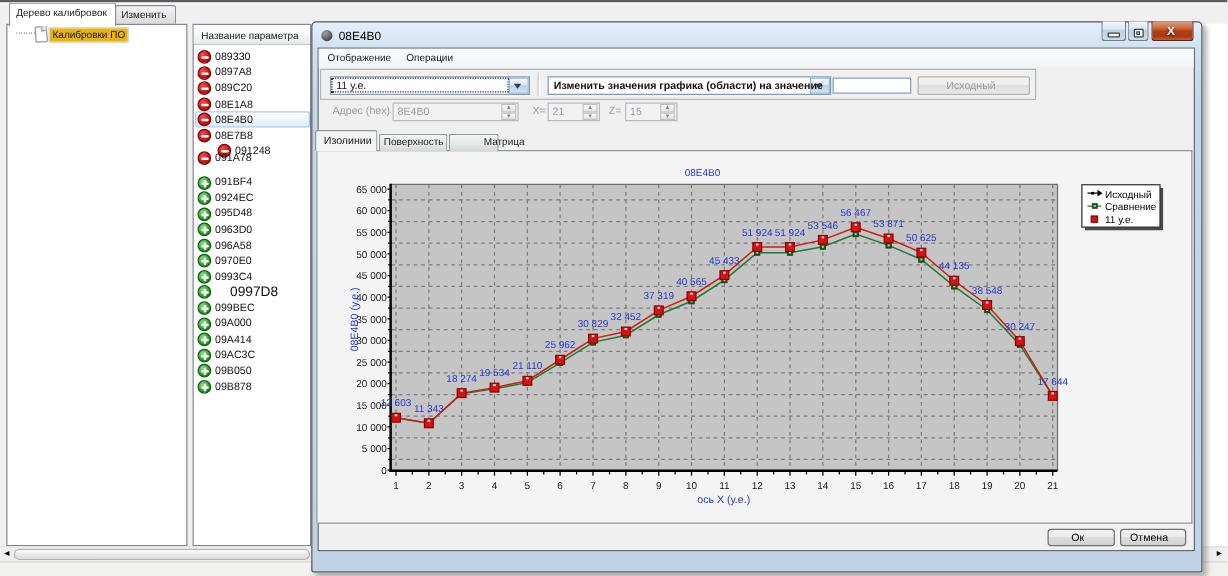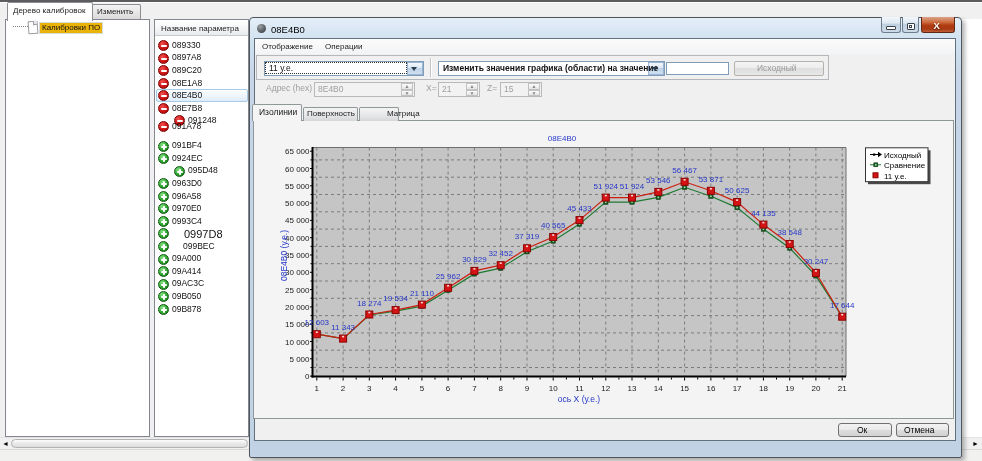--- a/index.html
+++ b/index.html
@@ -99,21 +99,21 @@
  <span class="ab txt" style="left:17px;top:0.5px;font-size:8.5px;color:#111;">091BF4</span>
   </div>
 <div class="ab" style="left:155px;top:152.3px;width:92px;height:12.6px;z-index:5;">
     <span class="ab" style="left:3px;top:0.8px;width:11px;height:11px;border-radius:50%;
  background:radial-gradient(circle at 35% 30%,#86e086,#2fa42f 55%,#137013);border:0.5px solid #0e5c0e;box-sizing:border-box;">
  <span class="ab" style="left:2px;top:4px;width:6px;height:2px;background:#fff;border-radius:1px;"></span>
  <span class="ab" style="left:4px;top:2px;width:2px;height:6px;background:#fff;border-radius:1px;"></span>
     </span>
  <span class="ab txt" style="left:17px;top:0.5px;font-size:8.5px;color:#111;">0924EC</span>
   </div>
-<div class="ab" style="left:171px;top:164.9px;width:88px;height:12.6px;z-index:5;">
+<div class="ab" style="left:155px;top:164.9px;width:88px;height:12.6px;z-index:5;">
     <span class="ab" style="left:3px;top:0.8px;width:11px;height:11px;border-radius:50%;
  background:radial-gradient(circle at 35% 30%,#86e086,#2fa42f 55%,#137013);border:0.5px solid #0e5c0e;box-sizing:border-box;">
  <span class="ab" style="left:2px;top:4px;width:6px;height:2px;background:#fff;border-radius:1px;"></span>
  <span class="ab" style="left:4px;top:2px;width:2px;height:6px;background:#fff;border-radius:1px;"></span>
     </span>
  <span class="ab txt" style="left:17px;top:0.5px;font-size:8.5px;color:#111;">095D48</span>
   </div>
 <div class="ab" style="left:155px;top:177.5px;width:92px;height:12.6px;z-index:5;">
     <span class="ab" style="left:3px;top:0.8px;width:11px;height:11px;border-radius:50%;
  background:radial-gradient(circle at 35% 30%,#86e086,#2fa42f 55%,#137013);border:0.5px solid #0e5c0e;box-sizing:border-box;">
@@ -153,21 +153,21 @@
  <span class="ab" style="left:4px;top:2px;width:2px;height:6px;background:#fff;border-radius:1px;"></span>
     </span>
  <span class="ab txt" style="left:17px;top:0.5px;font-size:11px;color:#111;padding-left:12px;">0997D8</span>
   </div>
 <div class="ab" style="left:155px;top:240.3px;width:92px;height:12.6px;z-index:5;">
     <span class="ab" style="left:3px;top:0.8px;width:11px;height:11px;border-radius:50%;
  background:radial-gradient(circle at 35% 30%,#86e086,#2fa42f 55%,#137013);border:0.5px solid #0e5c0e;box-sizing:border-box;">
  <span class="ab" style="left:2px;top:4px;width:6px;height:2px;background:#fff;border-radius:1px;"></span>
  <span class="ab" style="left:4px;top:2px;width:2px;height:6px;background:#fff;border-radius:1px;"></span>
     </span>
- <span class="ab txt" style="left:17px;top:0.5px;font-size:8.5px;color:#111;margin-left:11px;">099BEC</span>
+ <span class="ab txt" style="left:17px;top:0.5px;font-size:8.5px;color:#111;">099BEC</span>
   </div>
 <div class="ab" style="left:155px;top:252.8px;width:92px;height:12.6px;z-index:5;">
     <span class="ab" style="left:3px;top:0.8px;width:11px;height:11px;border-radius:50%;
  background:radial-gradient(circle at 35% 30%,#86e086,#2fa42f 55%,#137013);border:0.5px solid #0e5c0e;box-sizing:border-box;">
  <span class="ab" style="left:2px;top:4px;width:6px;height:2px;background:#fff;border-radius:1px;"></span>
  <span class="ab" style="left:4px;top:2px;width:2px;height:6px;background:#fff;border-radius:1px;"></span>
     </span>
  <span class="ab txt" style="left:17px;top:0.5px;font-size:8.5px;color:#111;">09A000</span>
   </div>
 <div class="ab" style="left:155px;top:265.4px;width:92px;height:12.6px;z-index:5;">

